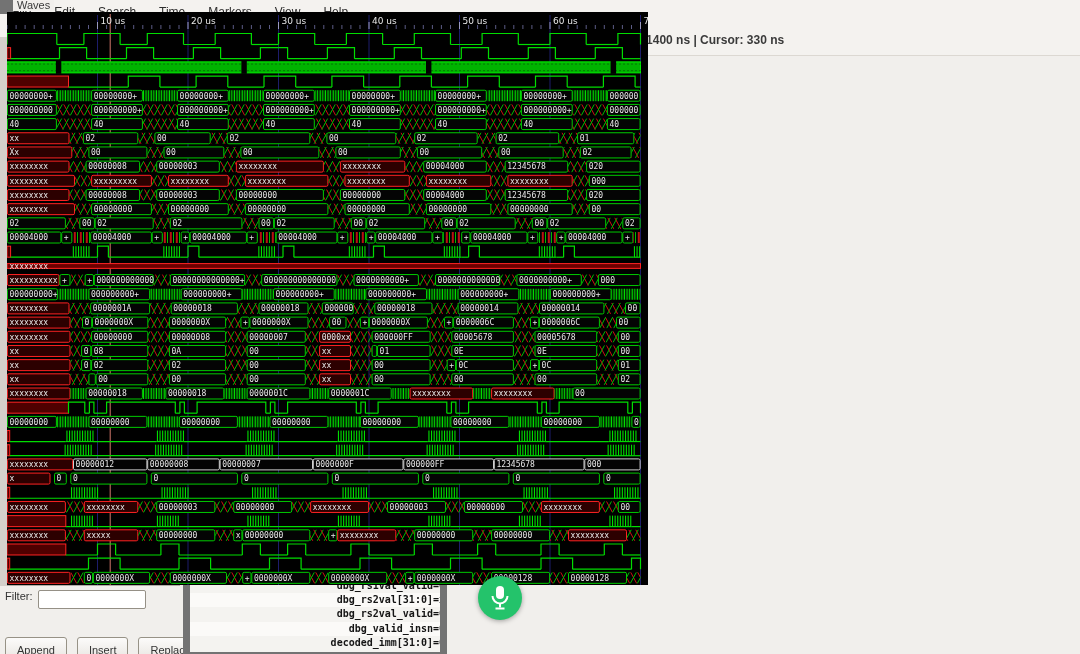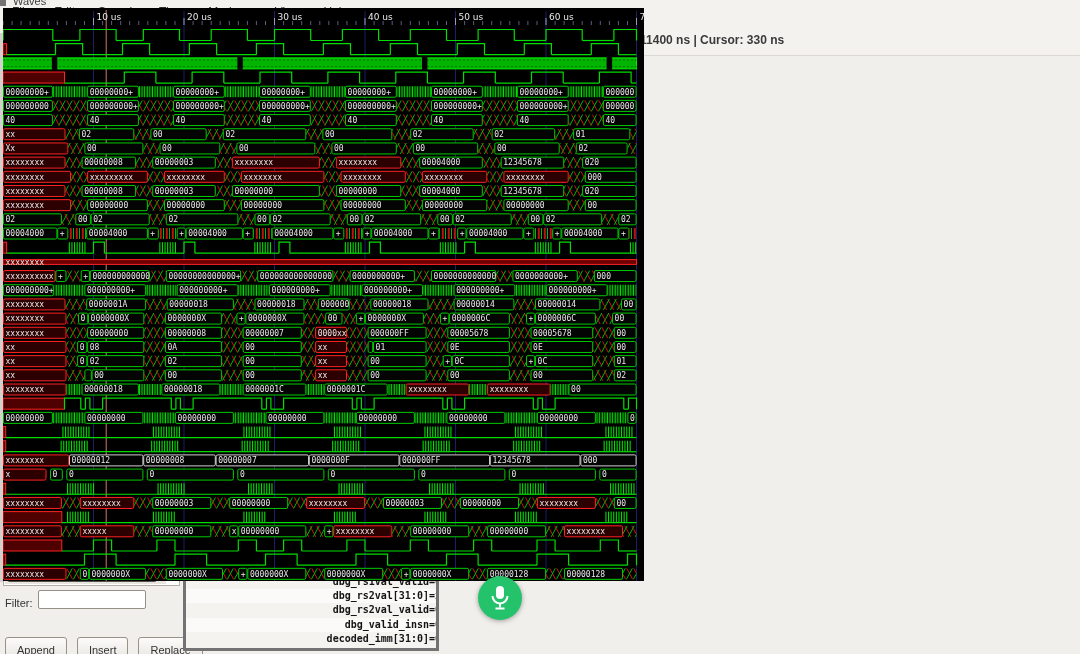--- a/index.html
+++ b/index.html
@@ -56,27 +56,27 @@
             font-size:11px;overflow:hidden;}
   .st-head{display:flex;height:18px;background:#eeece8;border-bottom:1px solid #c8c4bd;font-weight:bold;color:#222;}
   .st-head div{padding:2px 0 0 7px;box-sizing:border-box;}
   .st-c1{width:47px;border-right:1px solid #d8d4cf;}
   .st-row{display:flex;height:16.1px;align-items:center;color:#333;}
   .st-row div{padding-left:7px;box-sizing:border-box;}
   .vscroll{position:absolute;right:1px;top:19px;width:11px;height:289px;background:#e8e5e1;}
   .vscroll .thumb{position:absolute;left:1px;right:1px;top:195px;height:88px;background:#a5a099;border-radius:4px;}
   .hscroll{position:absolute;left:1px;right:13px;bottom:1px;height:11px;background:#e8e5e1;}
   .hscroll .thumb{position:absolute;top:2px;left:2px;width:150px;height:7px;background:#55524d;border-radius:3px;}
-  .filter-row{position:absolute;left:5px;top:590px;display:flex;align-items:flex-end;gap:5px;font-size:11px;color:#333;}
+  .filter-row{position:absolute;left:5px;top:590px;display:flex;align-items:flex-start;gap:5px;font-size:11px;color:#333;}
   .filter-input{width:106px;height:17px;background:#fff;border:1px solid #959086;border-radius:2px;}
   .btnrow{position:absolute;left:5px;top:637px;display:flex;gap:10px;}
   .gbtn{height:25px;padding:3px 11px;font-size:11px;color:#333;background:linear-gradient(#fcfbfa,#e7e4df);
         border:1px solid #979286;border-radius:3px;}
   
-  .panel{position:absolute;border:3px solid #737373;}
+  .panel{position:absolute;border:7px solid #737373;}
   .flabel{position:absolute;top:-8px;left:6px;background:#f1efec;padding:0 4px;font-size:11px;color:#3a3a3a;}
   #signals-panel{left:183px;top:64px;width:250px;height:581px;background:#f4f3f0;overflow:hidden;}
   .time-head{position:absolute;top:5px;left:2px;right:2px;height:15px;background:linear-gradient(#dbd8d3,#c2beb7);
              border:1px solid #a8a49d;font-size:10px;font-weight:bold;color:#222;padding:1px 0 0 5px;box-sizing:border-box;}
   .sig-row{position:absolute;left:0;right:-5px;height:14.18px;text-align:right;
            font-family:"DejaVu Sans Mono","Liberation Mono",monospace;font-size:10px;font-weight:bold;color:#141414;
            line-height:14.18px;white-space:nowrap;}
   .sig-row.alt{background:#fbfaf8;}
   #wave-svg{position:absolute;left:0;top:5px;}
   .wv-scroll{position:absolute;right:0;top:30px;width:13px;height:549px;background:#d4d0cb;}

